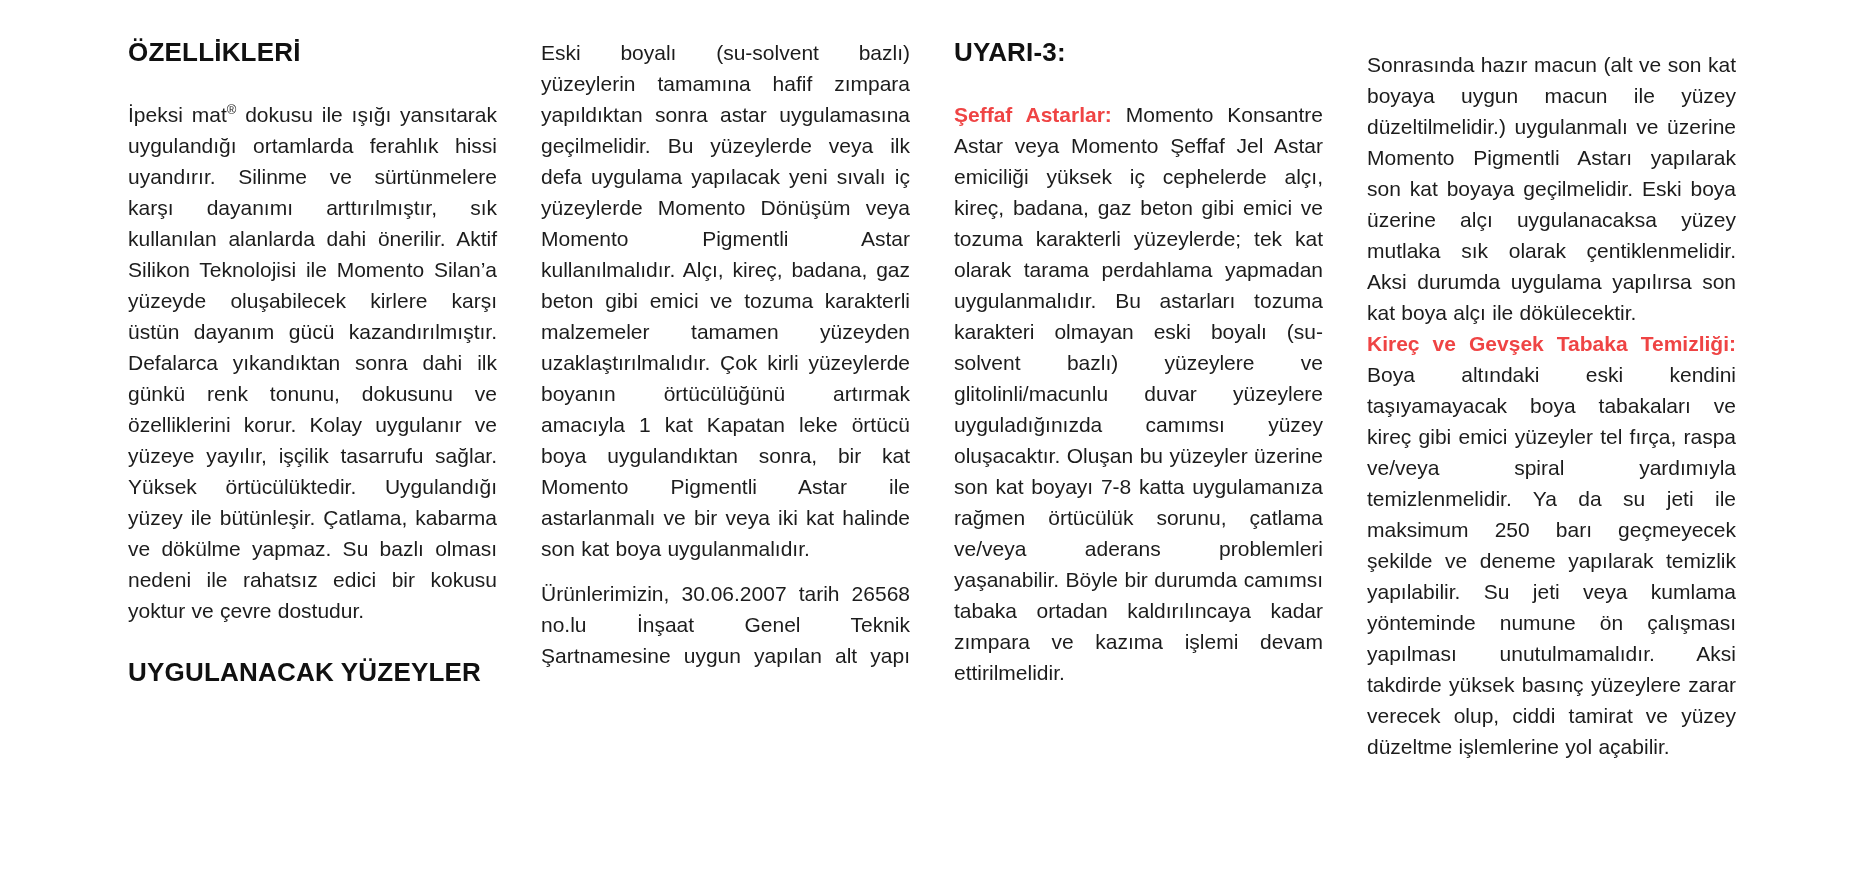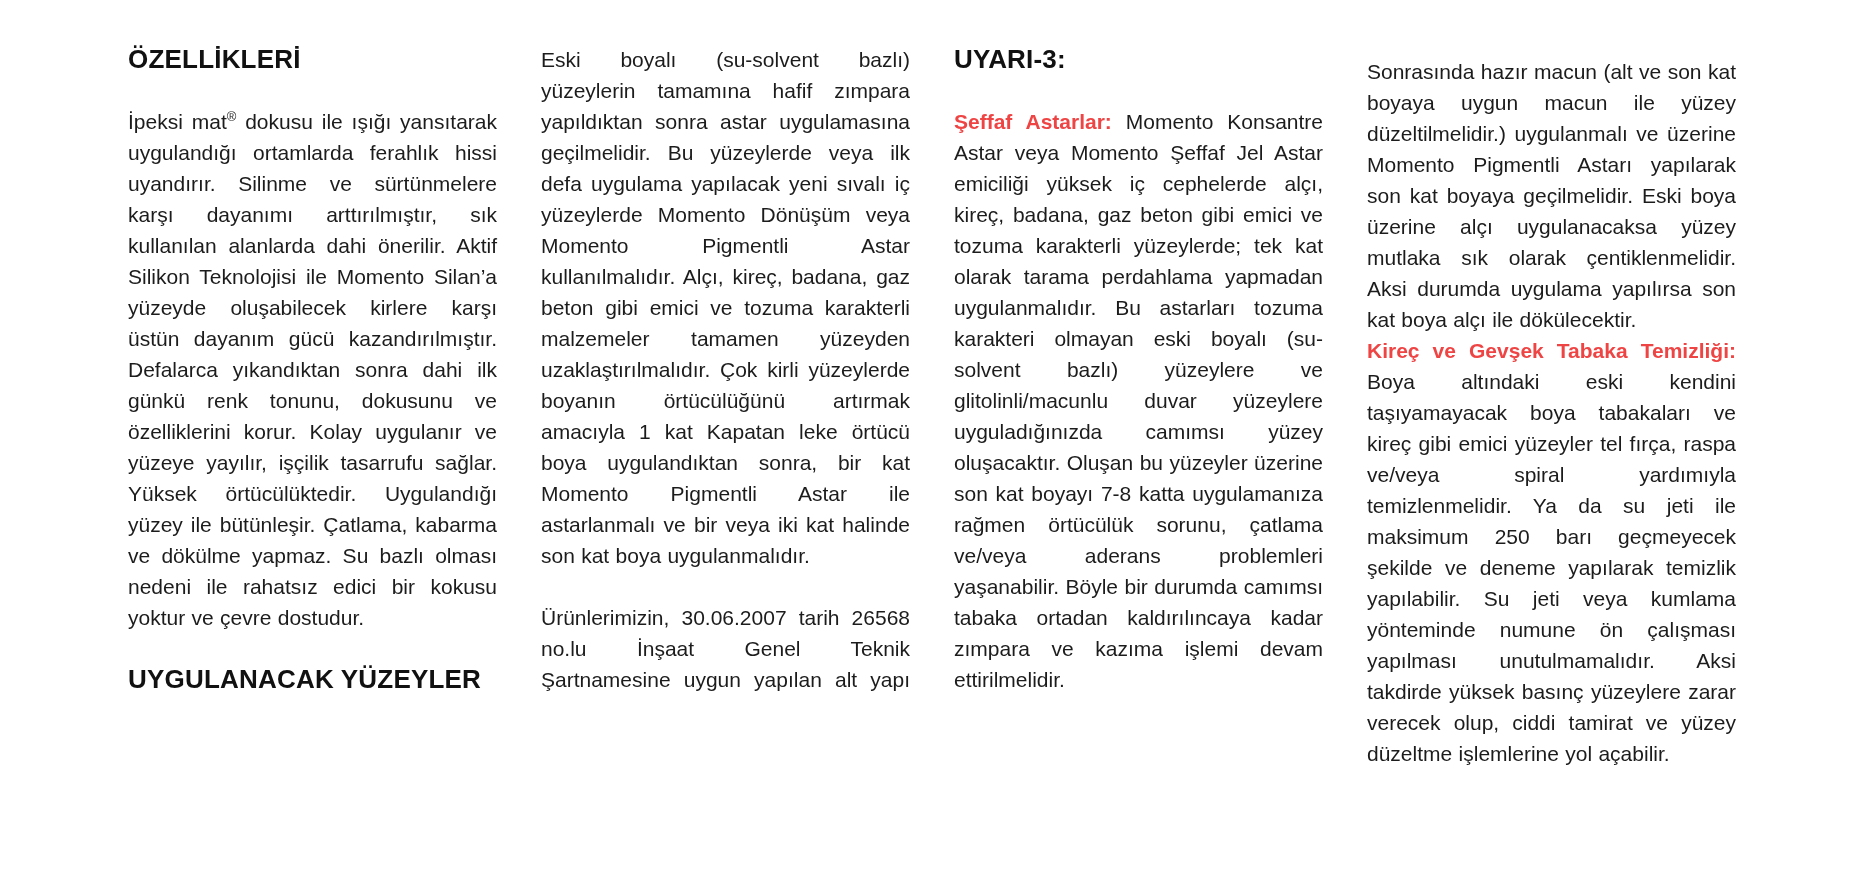--- a/index.html
+++ b/index.html
@@ -12,21 +12,21 @@
     width: 1854px;
     height: 869px;
     background: #ffffff;
     overflow: hidden;
     font-family: "Liberation Sans", "DejaVu Sans", sans-serif;
     color: #1c1c1c;
   }
   .cols {
     position: absolute;
     left: 128px;
-    top: 44px;
+    top: 37px;
     width: 1608px;
     display: grid;
     grid-template-columns: repeat(4, 1fr);
     column-gap: 44px;
   }
   .col { min-width: 0; }
   .col.pt { padding-top: 12px; }
   h2.hd {
     margin: 31px 0 31px 0;
     font-size: 26px;
@@ -38,21 +38,21 @@
   p.body {
     margin: 0;
     font-size: 21px;
     line-height: 31px;
     text-align: justify;
     hyphens: auto;
     -webkit-hyphens: auto;
     word-spacing: 0.5px;
   }
   p.cut { text-align-last: justify; }
-  p.gap { margin-top: 31px; }
+  p.gap { margin-top: 14px; }
   .col > *:first-child { margin-top: 0; }
   b.lead { font-weight: bold; color: #ef4444; }
   sup.reg {
     font-size: 13px;
     line-height: 0;
     vertical-align: super;
   }
 </style>
 </head>
 <body>

